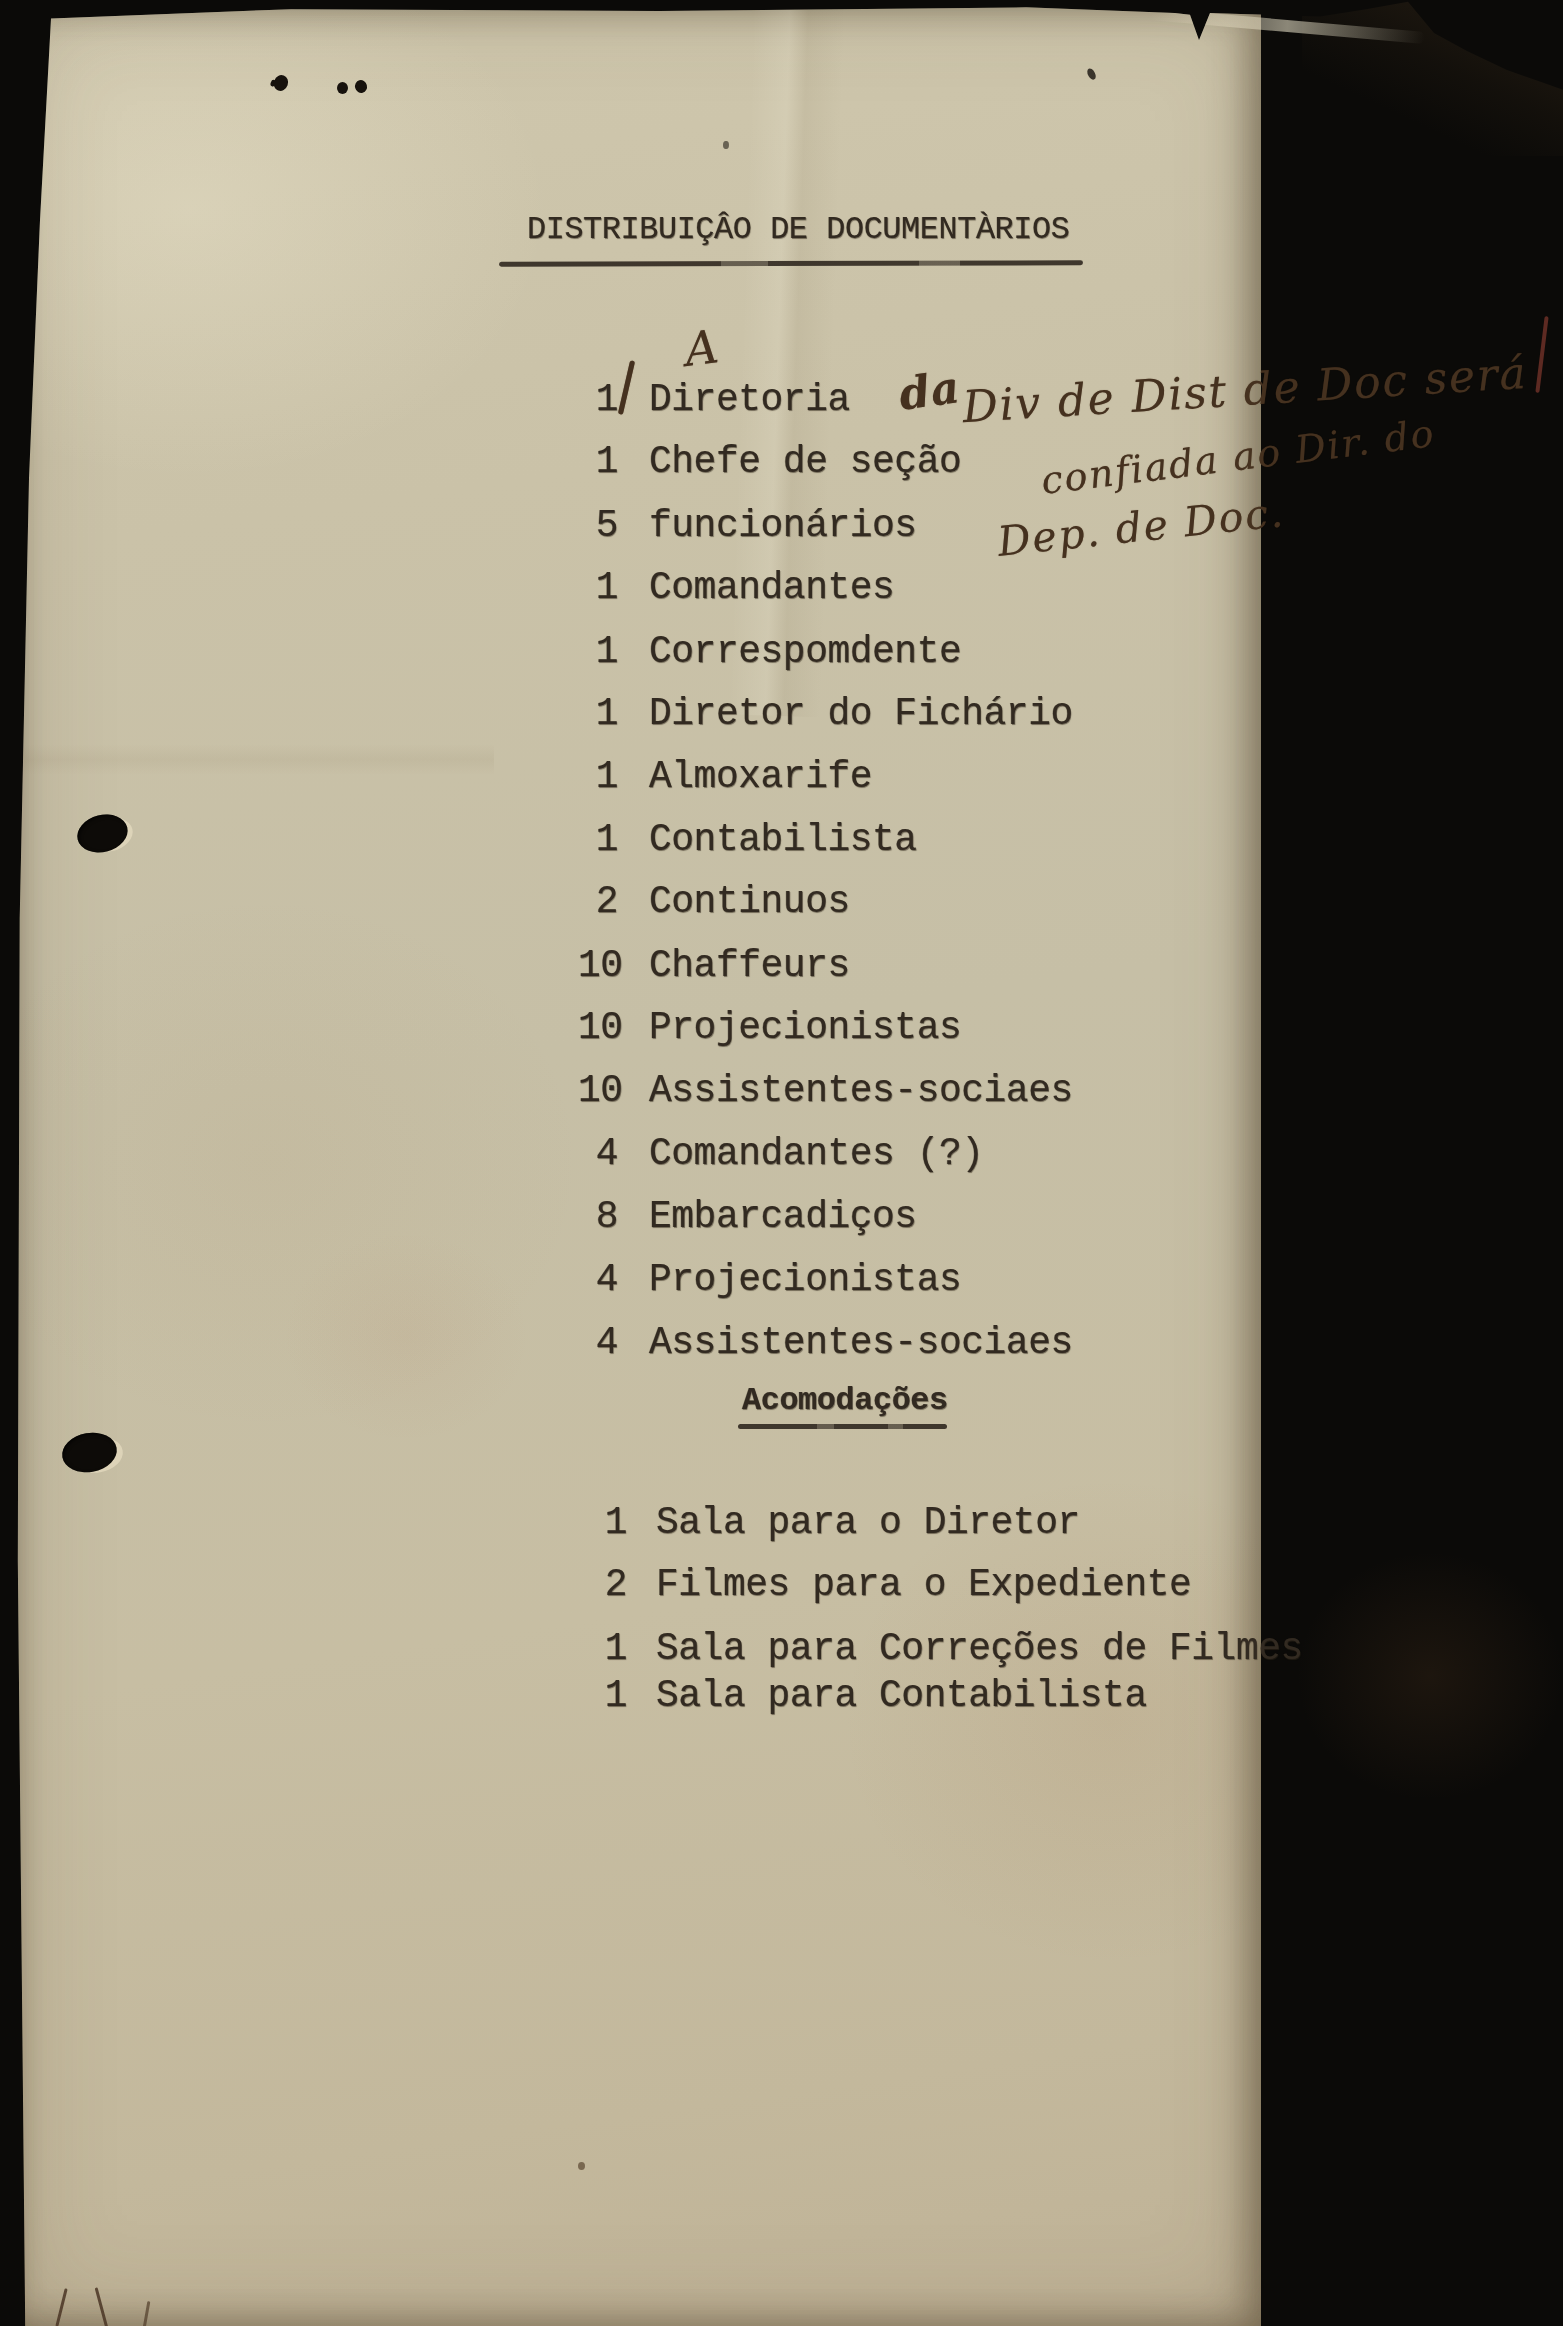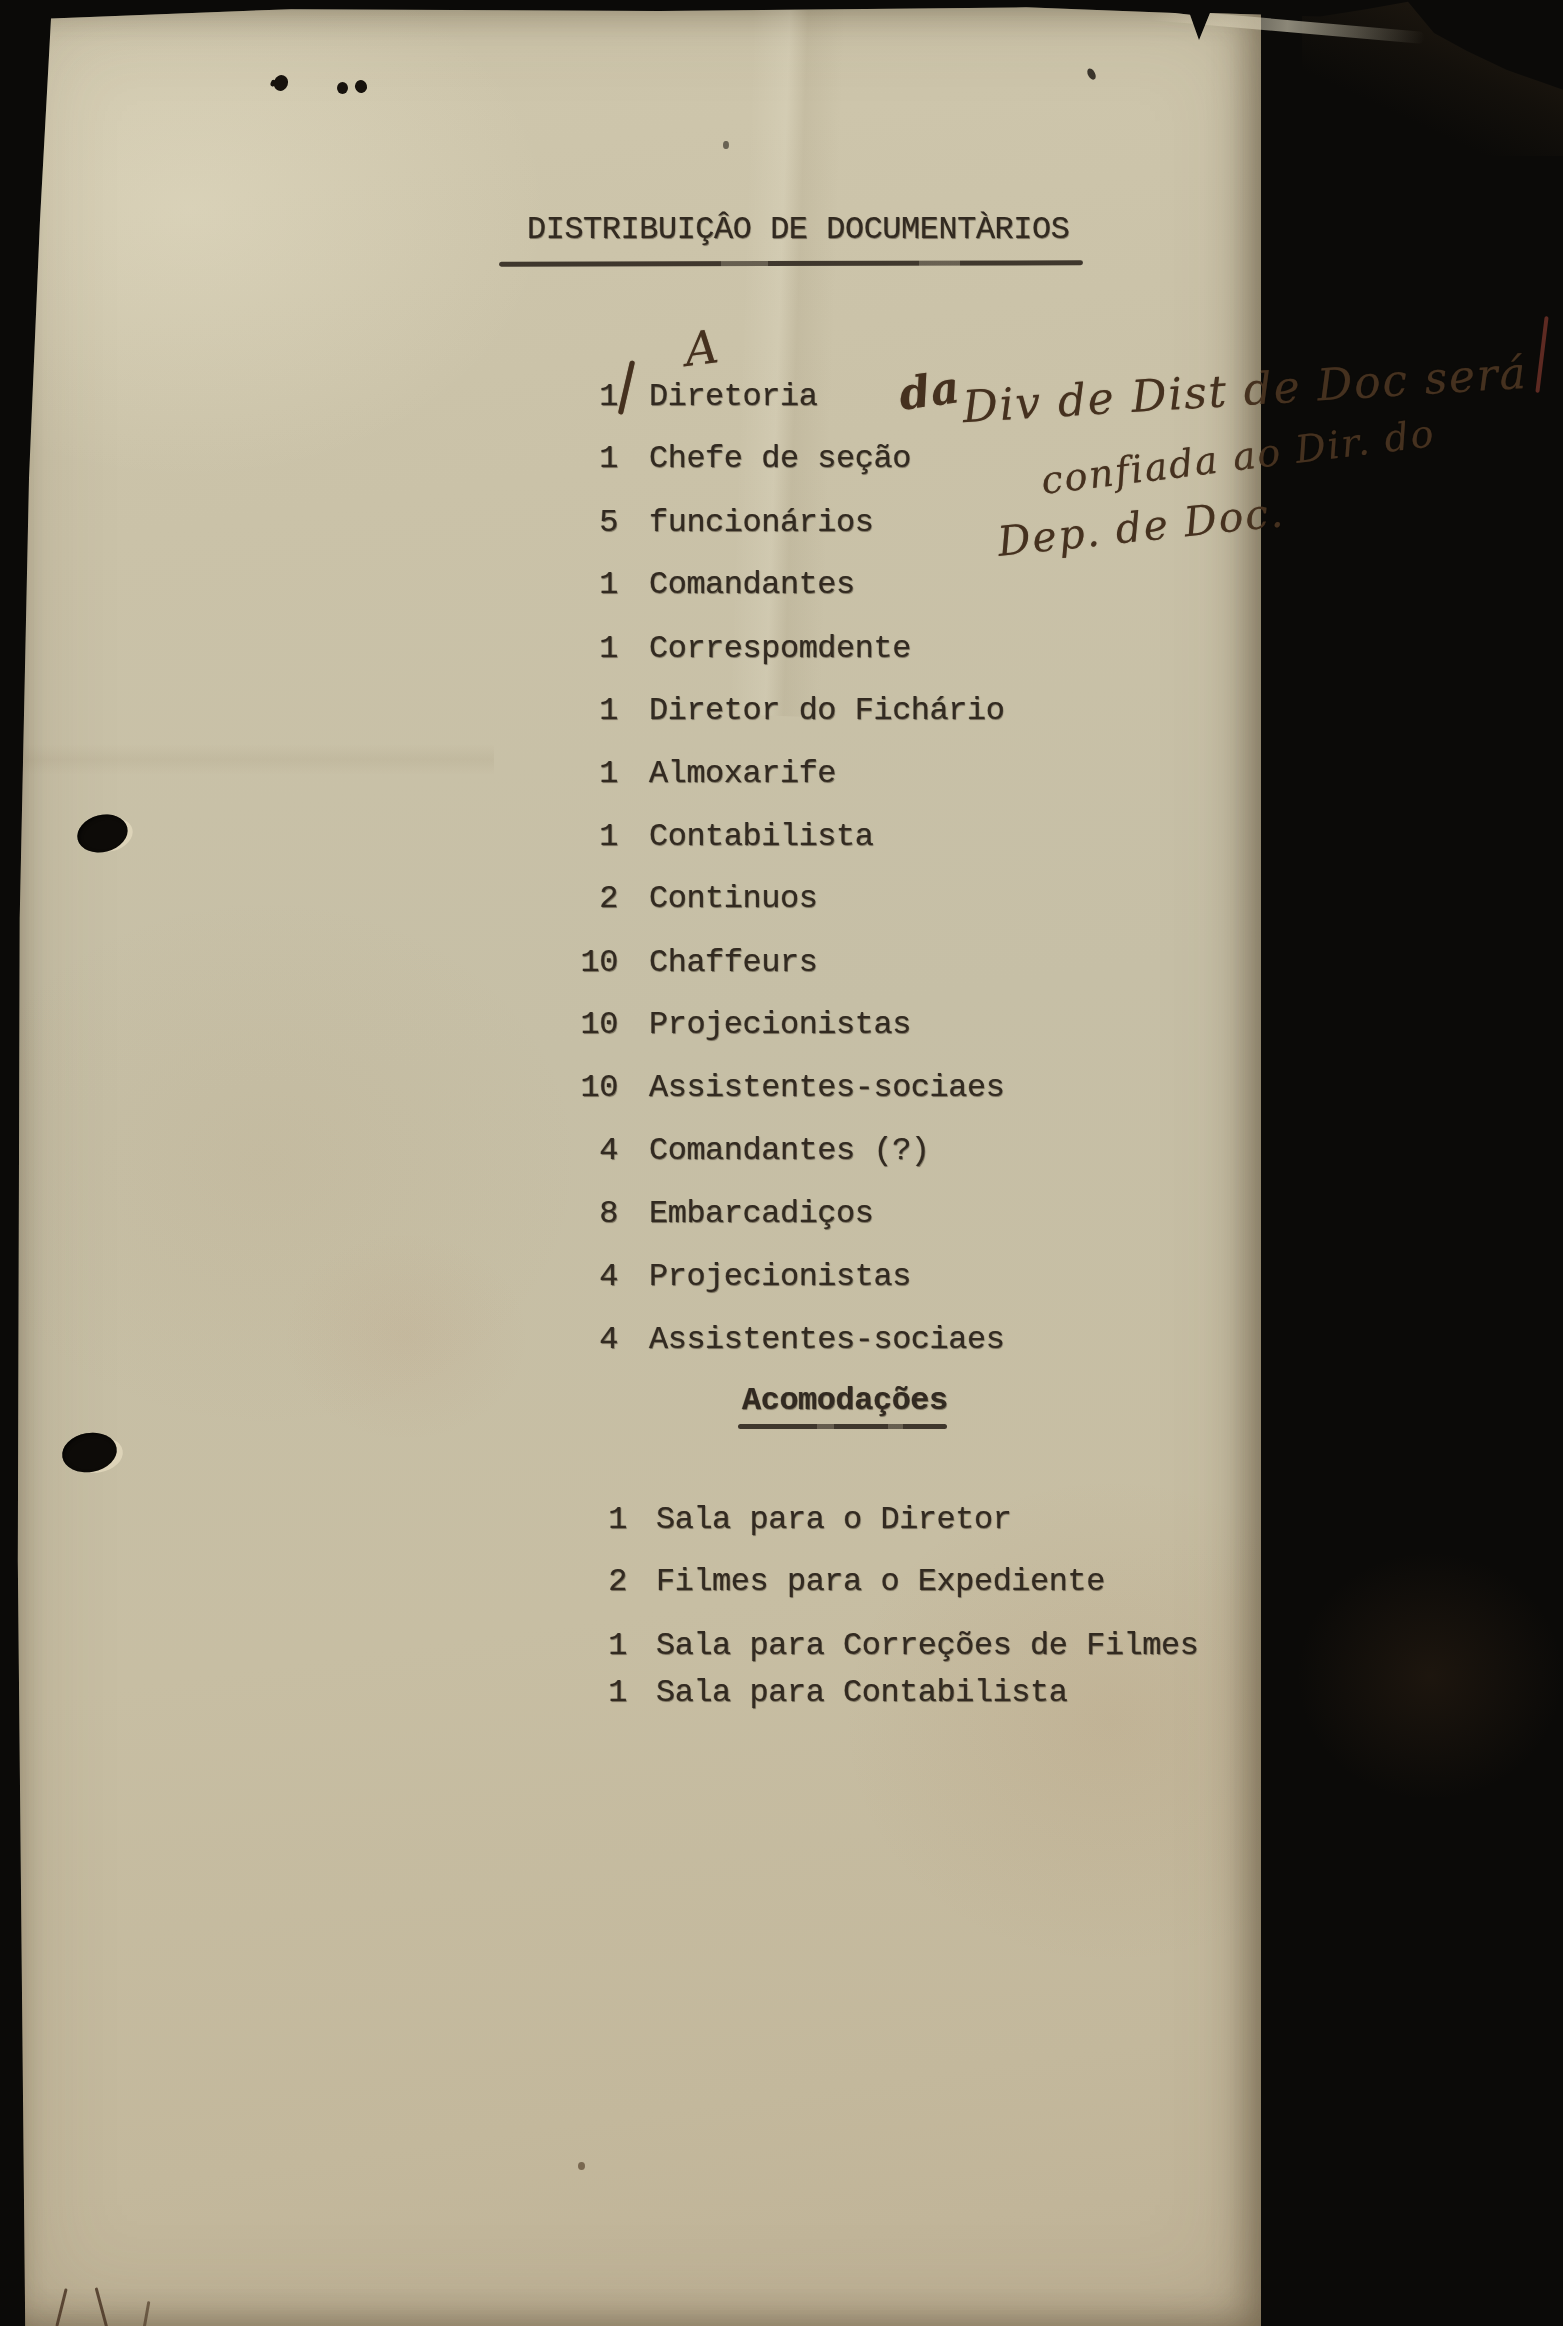--- a/index.html
+++ b/index.html
@@ -32,21 +32,21 @@
   .stain-right{position:absolute;left:1281px;top:1552px;width:266px;height:248px;
     background:radial-gradient(closest-side,rgba(150,100,55,.13),transparent);}
   .stain-mid{position:absolute;left:266px;top:1231px;width:248px;height:211px;
     background:radial-gradient(closest-side,rgba(170,110,80,.07),transparent);}
   
   .typed{position:absolute;color:#322a21;font-size:32px;line-height:1;letter-spacing:-0.5px;
     text-shadow:0.6px 0.6px 0.8px rgba(50,40,28,.55), -0.5px 0 0.6px rgba(50,40,28,.30);white-space:nowrap;}
   .rule{position:absolute;height:4.6px;border-radius:2.8px;opacity:.88;
     background:linear-gradient(90deg,#2c241c 0 38%,rgba(44,36,28,.72) 38% 46%,#2c241c 46% 72%,rgba(44,36,28,.7) 72% 79%,#2c241c 79% 100%);}
   .list{position:absolute;}
-  .row{position:absolute;left:0;white-space:nowrap;color:#322a21;font-size:32px;line-height:1;letter-spacing:-0.5px;
+  .row{position:absolute;left:0;white-space:nowrap;color:#322a21;font-size:38px;line-height:1;letter-spacing:-0.5px;
     text-shadow:0.6px 0.6px 0.8px rgba(50,40,28,.55), -0.5px 0 0.6px rgba(50,40,28,.30);}
   .row .qty{display:inline-block;width:40px;text-align:right;}
   #staff-list .row .qty{margin-right:31px;}
   #acc-list .row .qty{margin-right:29px;}
   
   .hand{position:absolute;font-family:"DejaVu Serif",serif;font-style:italic;color:#45311f;
     white-space:nowrap;text-shadow:0 0 0.9px rgba(70,45,25,.55);}
   #hand-a{left:669px;top:321px;font-size:46px;transform:rotate(-7deg);}
   #hand-da{left:883px;top:365px;font-size:44px;font-weight:bold;transform:rotate(-8deg);letter-spacing:0.9px;}
   #hand-note1{left:946px;top:364px;font-size:44px;transform:rotate(-3.5deg);letter-spacing:1.8px;}

